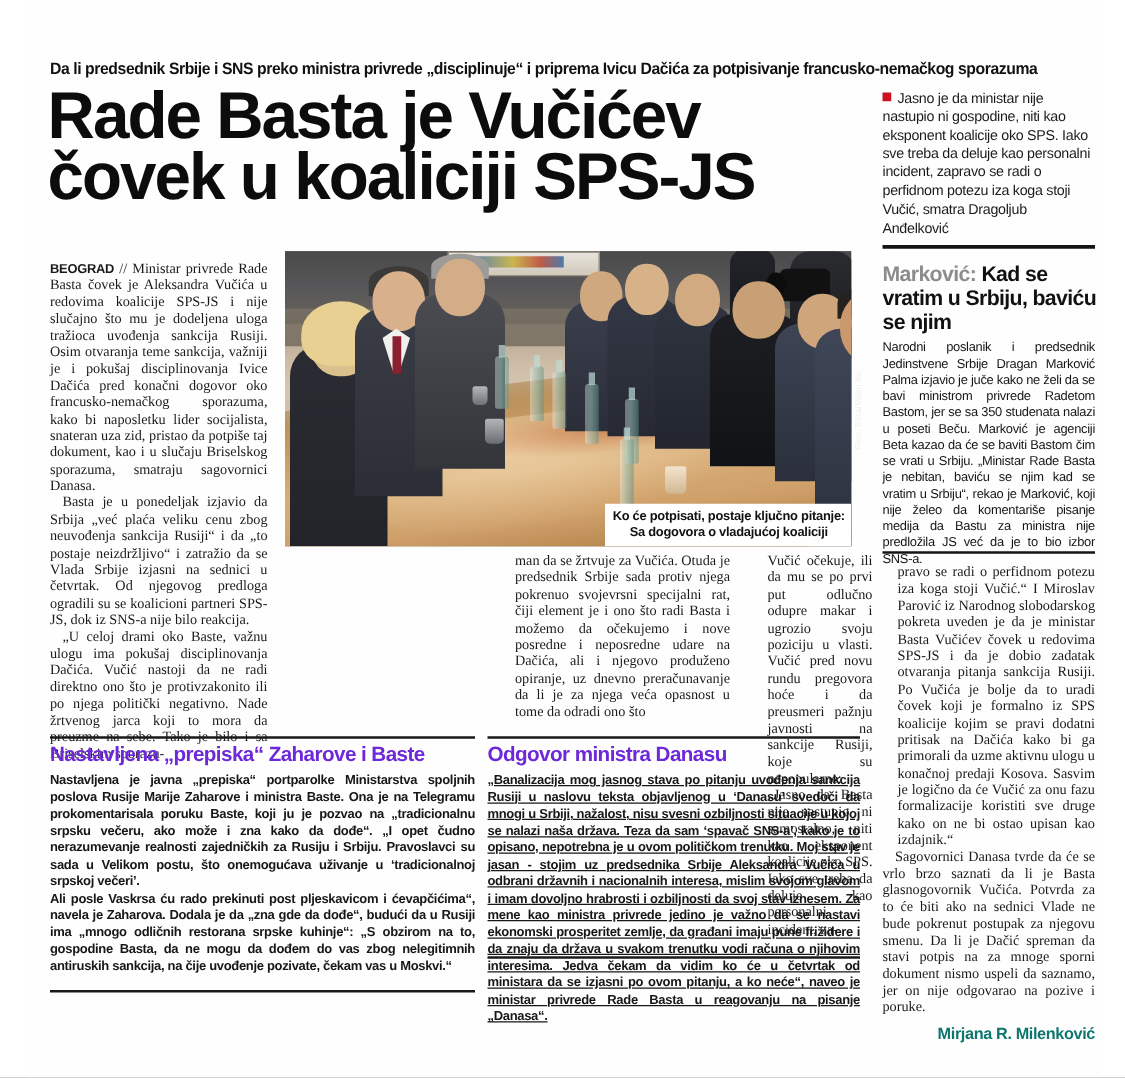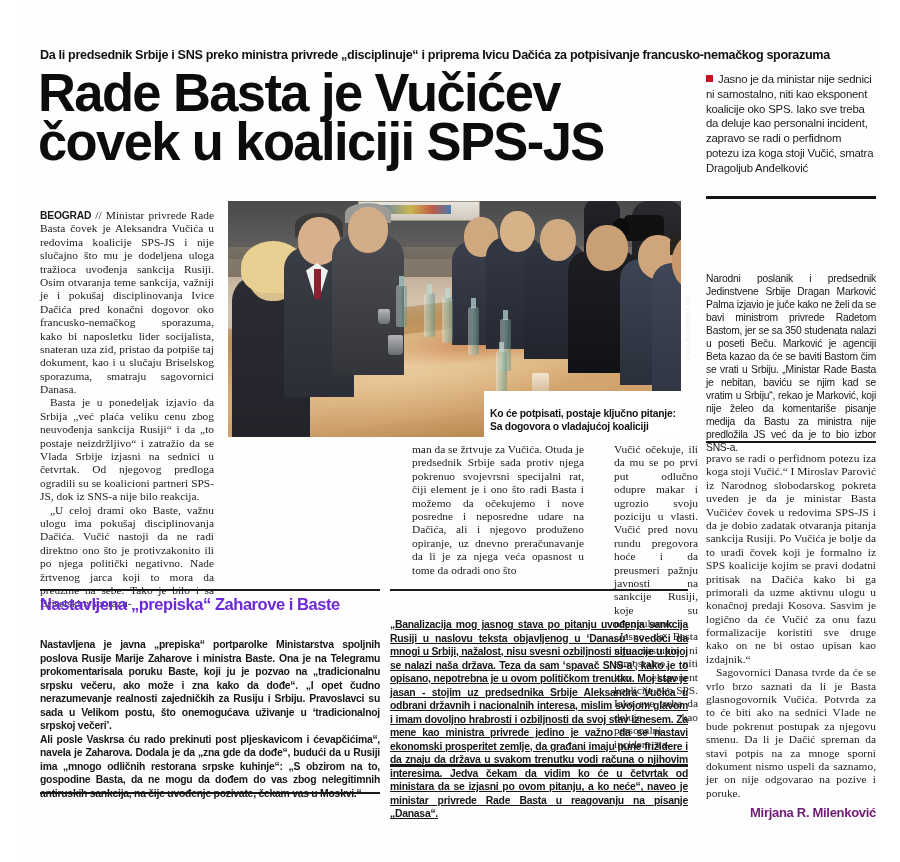--- a/index.html
+++ b/index.html
@@ -180,22 +180,22 @@
     right: 0px;
     bottom: 0px;
     width: 197px;
     background: #ffffff;
     color: #111;
     font-family: "Liberation Sans", sans-serif;
     font-size: 10.3px;
     font-weight: bold;
     line-height: 1.28;
     letter-spacing: -0.2px;
-    text-align: left;
-    padding: 16px 5px 4px 6px;
+    text-align: center;
+    padding: 4px 5px 4px 6px;
     box-sizing: border-box;
   }
   .photo-credit {
     position: absolute;
     left: 662px;
     top: 360px;
     font-family: "Liberation Sans", sans-serif;
     font-size: 7px;
     color: #efefef;
     letter-spacing: 0.1px;
@@ -265,29 +265,29 @@
     width: 170px;
     font-family: "Liberation Serif", serif;
     font-size: 11.4px;
     line-height: 1.175;
     color: #1a1a1a;
     text-align: justify;
     hyphens: auto;
     -webkit-hyphens: auto;
   }
   .side-cont p { margin: 0; text-indent: 10px; }
-  .side-cont p.first { text-indent: 0; }
+  .side-cont p.first { text-indent: 0; margin-left: 12px; }
   .byline {
     font-family: "Liberation Sans", sans-serif;
     font-weight: bold;
     font-size: 13px;
     text-align: right;
     letter-spacing: -0.3px;
     margin-top: 5px;
-    color: #701a75;
+    color: #0f766e;
   }
 
   
   .hrule {
     position: absolute; height: 2px; background: #1a1a1a;
   }
   .sec-title {
     position: absolute;
     font-family: "Liberation Sans", sans-serif;
     font-weight: bold;
@@ -316,21 +316,21 @@
   <div class="sheet">
 
     <div class="kicker">Da li predsednik Srbije i SNS preko ministra privrede „disciplinuje“ i priprema Ivicu Dačića za potpisivanje francusko-nemačkog sporazuma</div>
 
     <div class="headline">
       <span class="l1">Rade Basta je Vučićev</span>
       <span class="l2">čovek u koaliciji SPS-JS</span>
     </div>
 
     <div class="summary">
-      <span class="bullet"></span><span>Jasno je da ministar nije sednici ni samostalno, niti kao eksponent koalicije oko SPS. Iako sve treba da deluje kao personalni incident, zapravo se radi o perfidnom potezu iza koga stoji Vučić, smatra Dragoljub Anđelković</span>
+      <span class="bullet"></span><span>Jasno je da ministar nije nastupio ni gospodine, niti kao eksponent koalicije oko SPS. Iako sve treba da deluje kao personalni incident, zapravo se radi o perfidnom potezu iza koga stoji Vučić, smatra Dragoljub Anđelković</span>
     </div>
 
     <div class="photo">
       <div class="wallbg"></div>
       <div class="topwall"></div>
       <div class="artframe"></div>
       <div class="wainscot"></div>
       <div class="table"></div>
       <div class="tablegloss"></div>
       <div class="runner"></div>
@@ -396,38 +396,43 @@
 
     <div class="col3 bodytext">
       <p class="first">man da se žrtvuje za Vučića. Otuda je predsednik Srbije sada protiv njega pokrenuo svojevrsni specijalni rat, čiji element je i ono što radi Basta i možemo da očekujemo i nove posredne i neposredne udare na Dačića, ali i njegovo produženo opiranje, uz dnevno preračunavanje da li je za njega veća opasnost u tome da odradi ono što</p>
     </div>
 
     <div class="col4 bodytext">
       <p class="first">Vučić očekuje, ili da mu se po prvi put odlučno odupre makar i ugrozio svoju poziciju u vlasti. Vučić pred novu rundu pregovora hoće i da preusmeri pažnju javnosti na sankcije Rusiji, koje su nepopularne: „Jasno da Basta nije nastupio ni samostalno, niti kao eksponent koalicije oko SPS. Iako sve treba da deluje kao personalni incident, za-</p>
     </div>
 
     <div class="side-rule" style="top:196px;"></div>
+    <div class="side-title">
+      <span class="nm">Marković:</span>
+      <span>Kad se vratim u Srbiju, baviću se njim</span>
+    </div>
     <div class="side-body">Narodni poslanik i predsednik Jedinstvene Srbije Dragan Marković Palma izjavio je juče kako ne želi da se bavi ministrom privrede Radetom Bastom, jer se sa 350 studenata nalazi u poseti Beču. Marković je agenciji Beta kazao da će se baviti Bastom čim se vrati u Srbiju. „Ministar Rade Basta je nebitan, baviću se njim kad se vratim u Srbiju“, rekao je Marković, koji nije želeo da komentariše pisanje medija da Bastu za ministra nije predložila JS već da je to bio izbor SNS-a.</div>
     <div class="side-rule" style="top:441px; height:2px;"></div>
 
     <div class="side-cont">
       <p class="first">pravo se radi o perfidnom potezu iza koga stoji Vučić.“ I Miroslav Parović iz Narodnog slobodarskog pokreta uveden je da je ministar Basta Vučićev čovek u redovima SPS-JS i da je dobio zadatak otvaranja pitanja sankcija Rusiji. Po Vučića je bolje da to uradi čovek koji je formalno iz SPS koalicije kojim se pravi dodatni pritisak na Dačića kako bi ga primorali da uzme aktivnu ulogu u konačnoj predaji Kosova. Sasvim je logično da će Vučić za onu fazu formalizacije koristiti sve druge kako on ne bi ostao upisan kao izdajnik.“</p>
       <p>Sagovornici Danasa tvrde da će se vrlo brzo saznati da li je Basta glasnogovornik Vučića. Potvrda za to će biti ako na sednici Vlade ne bude pokrenut postupak za njegovu smenu. Da li je Dačić spreman da stavi potpis na za mnoge sporni dokument nismo uspeli da saznamo, jer on nije odgovarao na pozive i poruke.</p>
       <div class="byline">Mirjana R. Milenković</div>
     </div>
 
     <div class="hrule" style="left:18px; top:589px; width:340px;"></div>
     <div class="hrule" style="left:368px; top:589px; width:298px;"></div>
 
     <div class="sec-title" style="left:18px; top:595px; width:345px;">Nastavljena „prepiska“ Zaharove i Baste</div>
-    <div class="sec-body" style="left:18px; top:618px; width:340px;margin-top:20px;">
+    <div class="sec-body" style="left:18px; top:618px; width:340px;">
       <p>Nastavljena je javna „prepiska“ portparolke Ministarstva spoljnih poslova Rusije Marije Zaharove i ministra Baste. Ona je na Telegramu prokomentarisala poruku Baste, koji ju je pozvao na „tradicionalnu srpsku večeru, ako može i zna kako da dođe“. „I opet čudno nerazumevanje realnosti zajedničkih za Rusiju i Srbiju. Pravoslavci su sada u Velikom postu, što onemogućava uživanje u ‘tradicionalnoj srpskoj večeri’.</p>
       <p>Ali posle Vaskrsa ću rado prekinuti post pljeskavicom i ćevapčićima“, navela je Zaharova. Dodala je da „zna gde da dođe“, budući da u Rusiji ima „mnogo odličnih restorana srpske kuhinje“: „S obzirom na to, gospodine Basta, da ne mogu da dođem do vas zbog nelegitimnih antiruskih sankcija, na čije uvođenje pozivate, čekam vas u Moskvi.“</p>
     </div>
 
+    <div class="sec-title" style="left:368px; top:595px; width:300px;">Odgovor ministra Danasu</div>
     <div class="sec-body" style="left:368px; top:618px; width:298px;text-decoration:underline;">
       <p>„Banalizacija mog jasnog stava po pitanju uvođenja sankcija Rusiji u naslovu teksta objavljenog u ‘Danasu’ svedoči da mnogi u Srbiji, nažalost, nisu svesni ozbiljnosti situacije u kojoj se nalazi naša država. Teza da sam ‘spavač SNS-a’, kako je to opisano, nepotrebna je u ovom političkom trenutku. Moj stav je jasan - stojim uz predsednika Srbije Aleksandra Vučića u odbrani državnih i nacionalnih interesa, mislim svojom glavom i imam dovoljno hrabrosti i ozbiljnosti da svoj stav iznesem. Za mene kao ministra privrede jedino je važno da se nastavi ekonomski prosperitet zemlje, da građani imaju pune frižidere i da znaju da država u svakom trenutku vodi računa o njihovim interesima. Jedva čekam da vidim ko će u četvrtak od ministara da se izjasni po ovom pitanju, a ko neće“, naveo je ministar privrede Rade Basta u reagovanju na pisanje „Danasa“.</p>
     </div>
 
     <div class="hrule" style="left:18px; top:792px; width:340px;"></div>
     <div class="hrule" style="left:368px; top:765px; width:298px;"></div>
 
   </div>
 </div>
 

